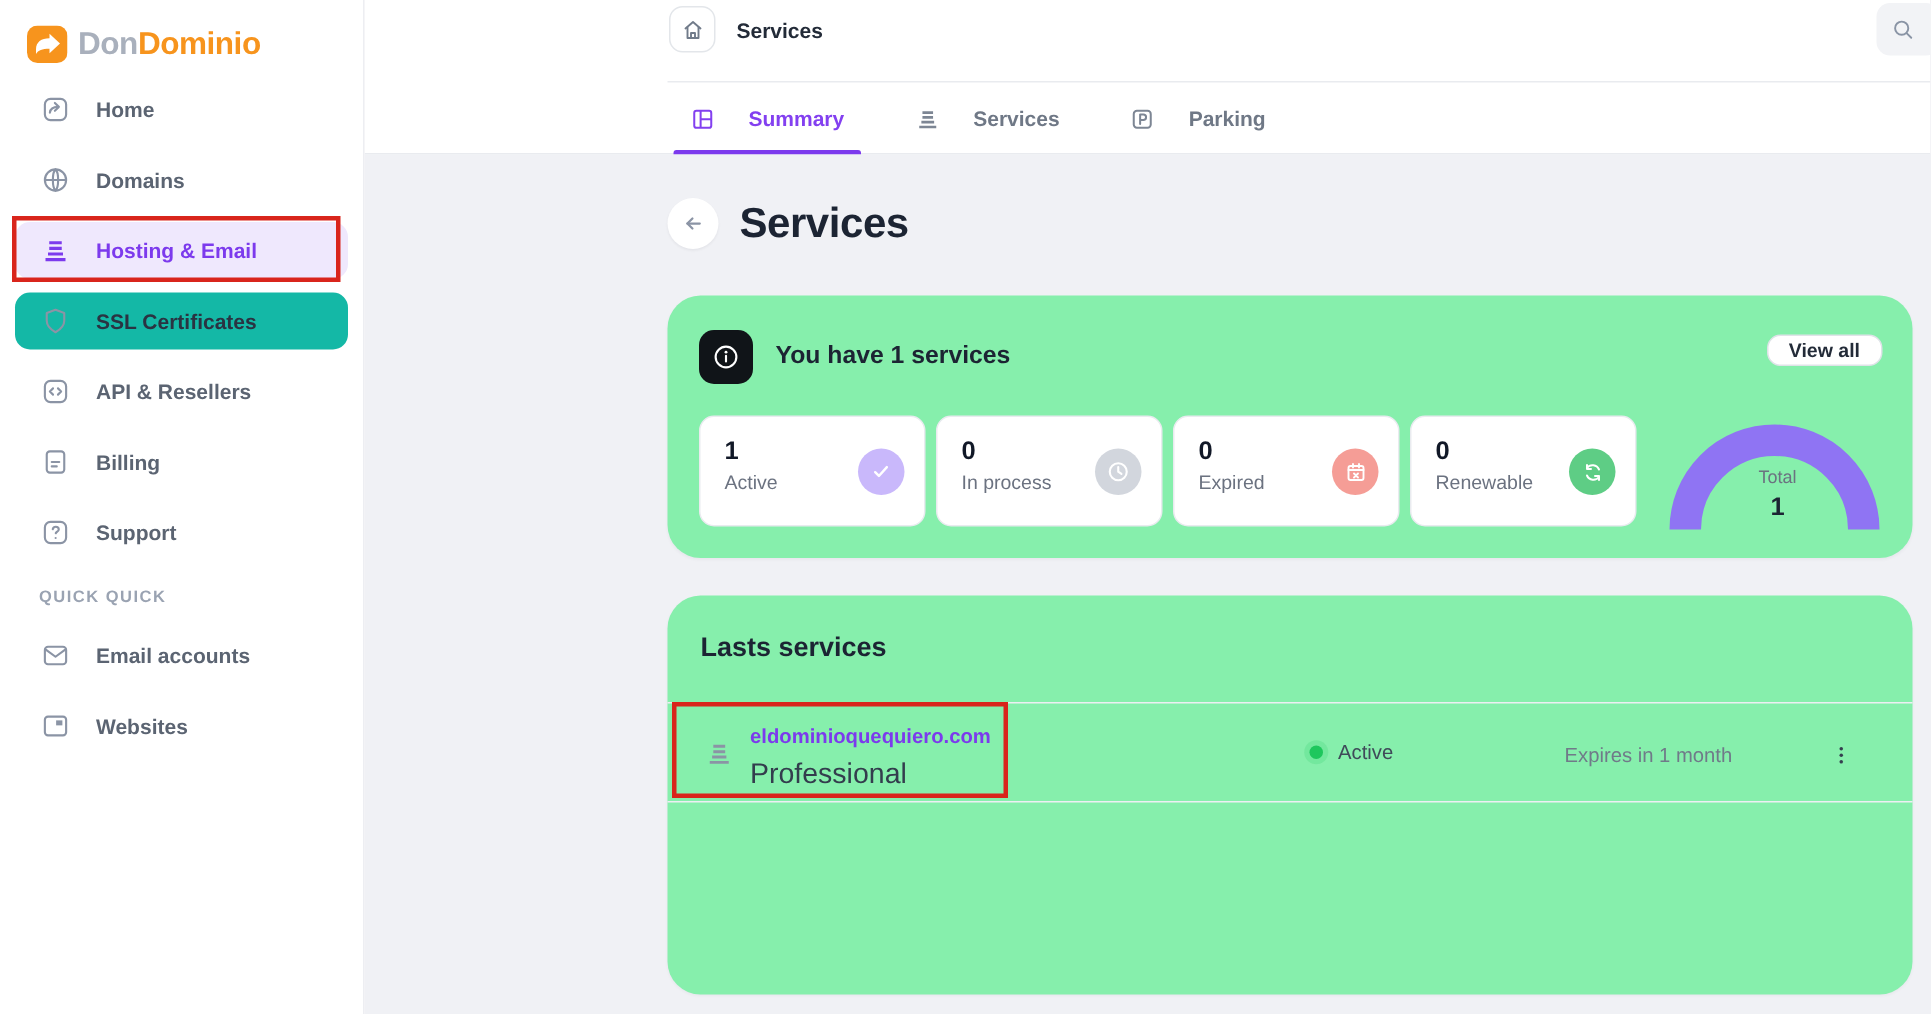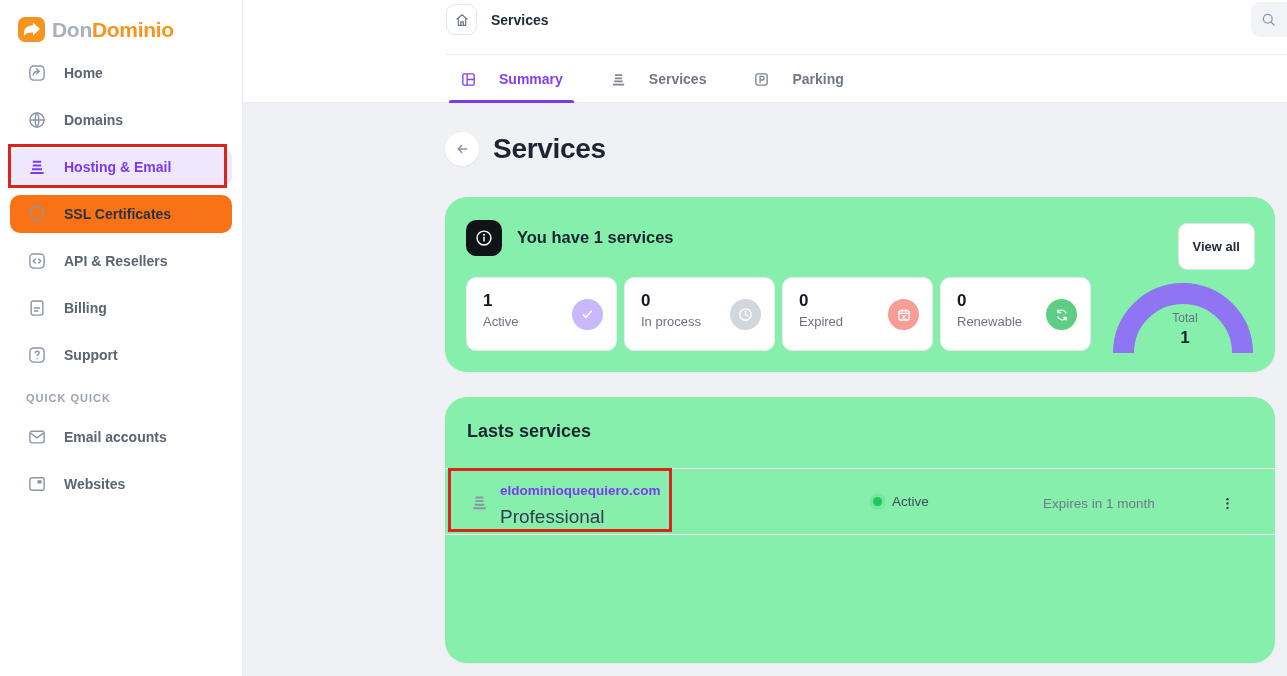--- a/index.html
+++ b/index.html
@@ -24,21 +24,21 @@
   .logo-text .orange { color:#f7941d; }
   .nav { padding:12px 10px 0 10px; }
   .nav-item {
     display:flex; align-items:center; gap:17px; height:38px; padding:0 17px;
     border-radius:10px; margin-bottom:9px; color:#5b6472;
     font-size:14px; font-weight:600; cursor:pointer;
   }
   .nav-item .ico { color:#8b94a5; display:flex; }
   .nav-item.active { background:#efe8fd; color:#7c3aed;align-items:center; }
   .nav-item.active .ico { color:#7c3aed; }
-  .nav-item.hovered { background:#f97316; color:#2a3342; }
+  .nav-item.hovered { background:#14b8a6; color:#2a3342; }
   .nav-item.hovered .ico { color:#8b94a5; }
   .quick-label {
     margin:18px 0 14px 16px; font-size:11px; font-weight:700;
     letter-spacing:1px; color:#9aa3b2;
   }
 
   
   .main { position:absolute; left:243px; top:0; right:0; height:676px; }
   .header-block { background:#fff; height:103px; border-bottom:1px solid #e9ebef; position:relative; }
   .topbar { height:54px; position:relative; }
@@ -81,21 +81,21 @@
     position:absolute; left:202px; width:830px; background:#86efac; border-radius:22px;
     box-shadow:0 1px 2px rgba(16,24,40,.04);
   }
   .card-summary { top:94px; height:175px; }
   .info-badge {
     position:absolute; left:21px; top:23px; width:36px; height:36px; border-radius:10px;
     background:#101418; color:#fff; display:flex; align-items:center; justify-content:center;
   }
   .summary-title { position:absolute; left:72px; top:31px; font-size:16.5px; font-weight:700; color:#1c2433; }
   .view-all-btn {
-    position:absolute; right:20px; top:26px; height:47px; padding:0 14px;
+    position:absolute; right:20px; top:26px; height:21px; padding:0 14px;
     background:#fff; border:1px solid #dfe3e8; border-radius:9px;
     font-size:13px; font-weight:600; color:#232b38; display:flex; align-items:center; cursor:pointer;
     font-family:"Liberation Sans", sans-serif;
   }
   .stats-row { position:absolute; left:21px; top:80px; display:flex; gap:7px; }
   .stat-card {
     width:151px; height:74px; border:1px solid #e9ebef; border-radius:10px;
     padding:13px 16px; position:relative; background:#fff; cursor:default;
   }
   .stat-value { font-size:17px; font-weight:700; color:#111827; }

